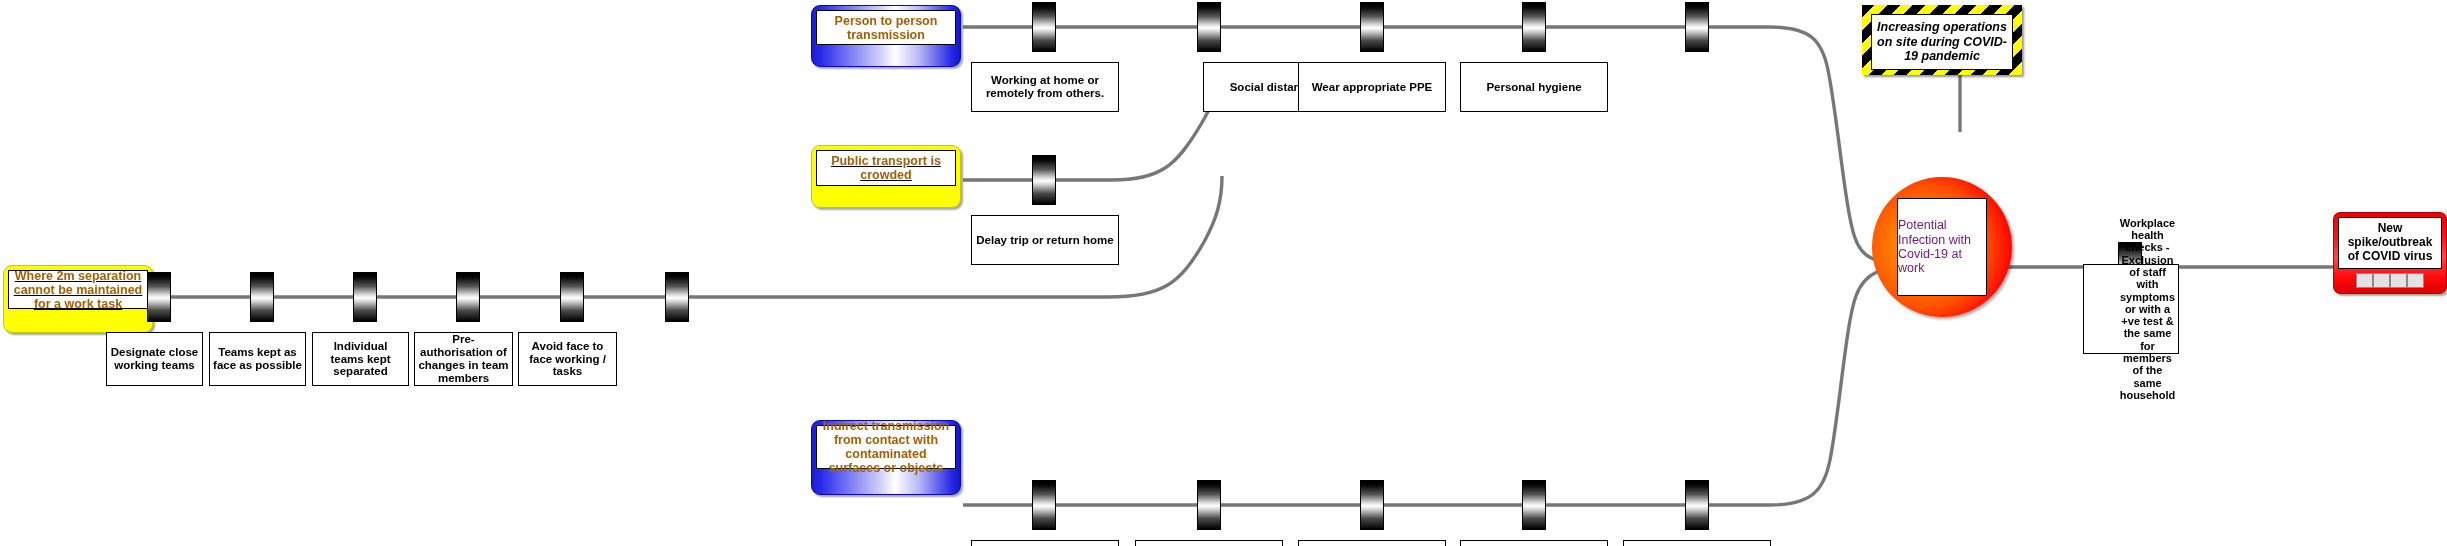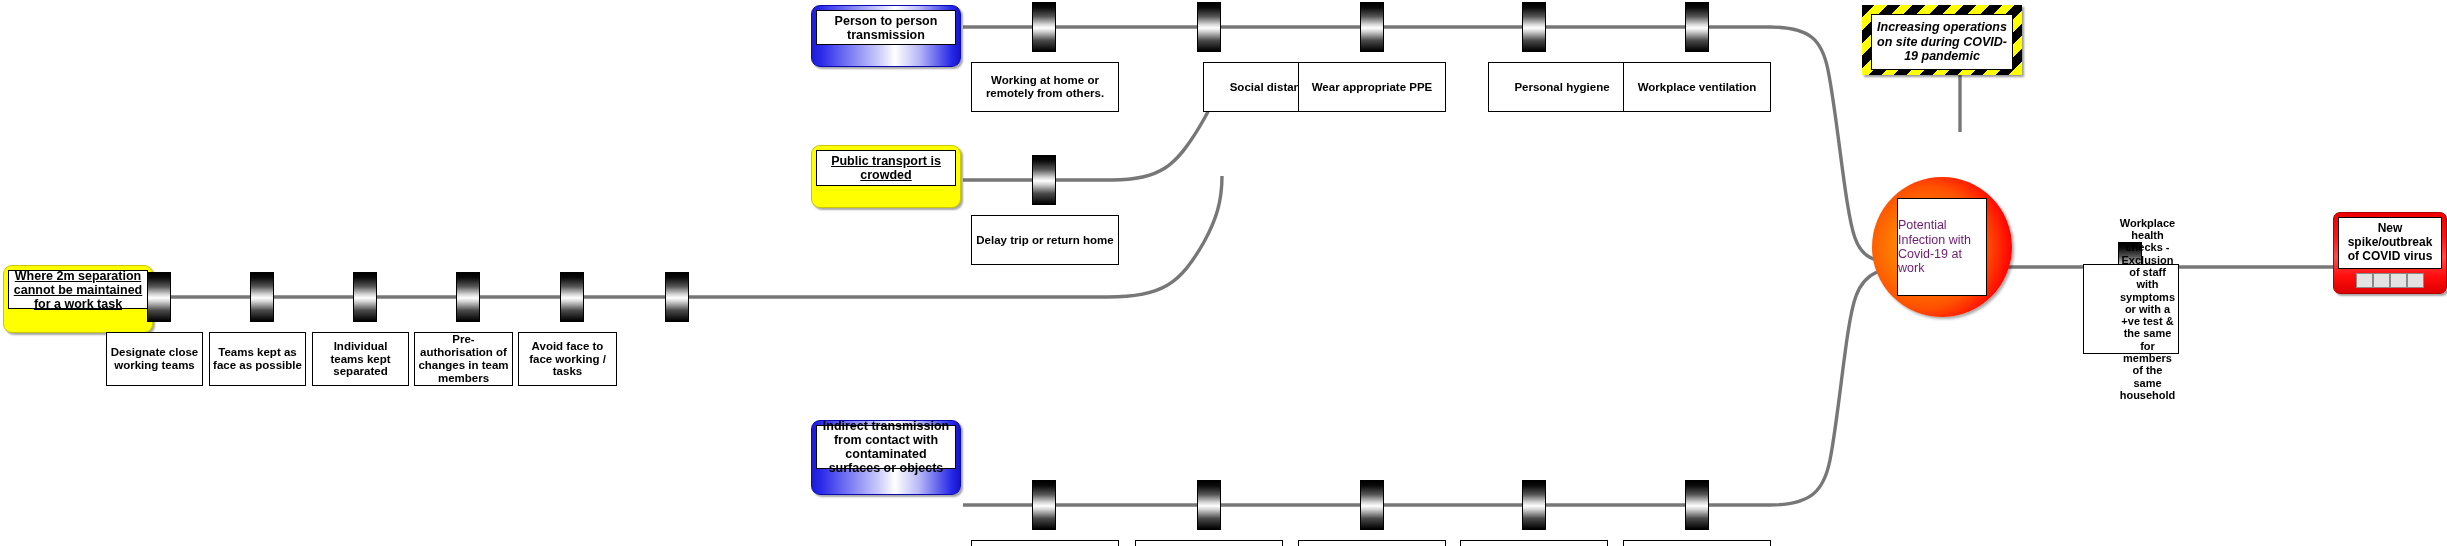--- a/index.html
+++ b/index.html
@@ -33,21 +33,21 @@
   .threat .inner{
     background:#ffffff;
     border:1px solid #000000;
     box-sizing:border-box;
     height:68%;
     display:flex;
     align-items:center;
     justify-content:center;
     text-align:center;
     font-weight:bold;
-    color:#000000;
+    color:#a16207;
     line-height:1.12;
     padding:1px 2px;
   }
   .threat-blue{
     background:linear-gradient(to right,#1b1bd8 0%,#2a2ae8 6%,#6d6df2 22%,#cfcffb 46%,#ffffff 56%,#b9b9f8 72%,#2a2ae8 94%,#1414c8 100%);
     border:1px solid #0a0ab0;
   }
   .threat-yellow{
     background:#ffff00;
     border:1px solid #c8c800;
@@ -182,28 +182,25 @@
   <div class="node ctrl" style="left:1203px; top:62px; width:148px; height:50px; font-size:11.5px;">
     <span>Social distancing</span>
   </div>
 
   <div class="spool" style="left:1360px; top:2px; width:24px; height:50px;"></div>
   <div class="node ctrl" style="left:1298px; top:62px; width:148px; height:50px; font-size:11.5px;">
     <span>Wear appropriate PPE</span>
   </div>
 
   <div class="spool" style="left:1522px; top:2px; width:24px; height:50px;"></div>
-  <div class="node ctrl" style="left:1460px; top:62px; width:148px; height:50px; font-size:11.5px;margin-left:28px;">
+  <div class="node ctrl" style="left:1460px; top:62px; width:148px; height:50px; font-size:11.5px;">
     <span>Personal hygiene</span>
   </div>
 
   <div class="spool" style="left:1685px; top:2px; width:24px; height:50px;"></div>
-  <div class="node ctrl" style="left:1623px; top:62px; width:148px; height:50px; font-size:11.5px;">
-    <span>Workplace ventilation</span>
-  </div>
 
   <div class="node threat threat-yellow" style="left:811px; top:145px; width:150px; height:63px; font-size:12.5px;">
     <div class="inner">Public transport is crowded</div>
   </div>
 
   <div class="spool" style="left:1032px; top:155px; width:24px; height:50px;"></div>
   <div class="node ctrl" style="left:971px; top:215px; width:148px; height:50px; font-size:11.5px;">
     <span>Delay trip or return home</span>
   </div>
 

